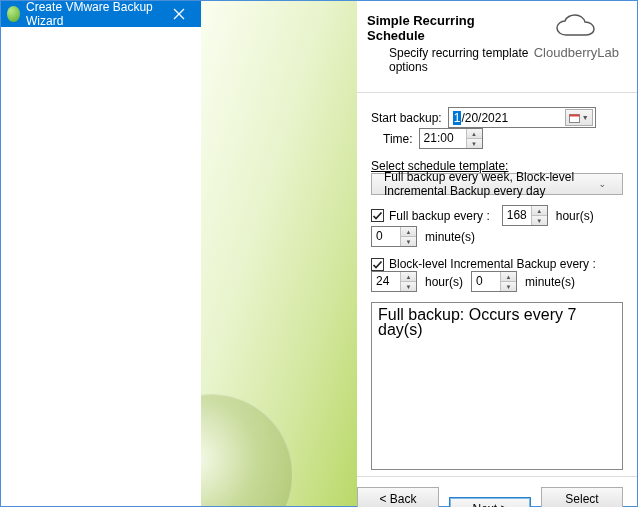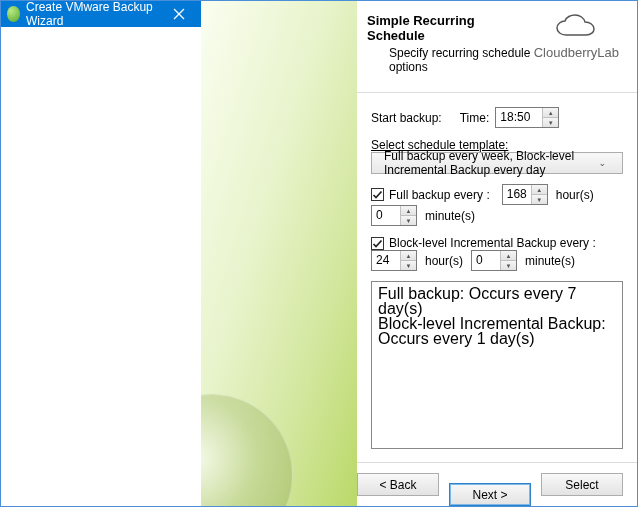--- a/index.html
+++ b/index.html
@@ -194,37 +194,47 @@
     </div>
   </div>
 
   <div class="body">
     <div class="sidebar"></div>
 
     <div class="main">
       <div class="header">
         <div class="header-text">
           <div class="header-title">Simple Recurring Schedule</div>
-          <div class="header-sub">Specify recurring schedule options</div>
+          <div class="header-sub">Specify recurring template options</div>
         </div>
         <div class="logo">
           <svg width="44" height="30" viewBox="0 0 44 30">
             <path d="M12 22c-5 0-9-3-9-7 0-4 4-7 8-7 1-4 6-6 10-6 5 0 9 3 10 7 5 0 9 3 9 7 0 3-3 6-8 6H12z" fill="none" stroke="#555" stroke-width="1.5"></path>
           </svg>
           <div class="logo-text">CloudberryLab</div>
         </div>
       </div>
 
       <div class="content">
 
         <div class="row">
           <label class="lbl">Start backup:</label>
+          <div class="date-input">
+            <span class="val"><span class="sel">1</span><span>/20/2021</span></span>
+            <div class="cal-btn">
+              <svg width="11" height="10" viewBox="0 0 11 10">
+                <rect x="0.5" y="1.5" width="10" height="8" fill="#fff" stroke="#888"></rect>
+                <rect x="0.5" y="1.5" width="10" height="2" fill="#d44"></rect>
+              </svg>
+              <span style="font-size:7px;color:#555">▼</span>
+            </div>
+          </div>
           <label class="lbl" style="margin-left:12px;">Time:</label>
           <div class="spin time-spin">
-            <div class="val">18:50</div>
+            <div class="val">21:00</div>
             <div class="arrows">
               <div>▲</div>
               <div>▼</div>
             </div>
           </div>
         </div>
 
         <div class="row margin-tight">
           <label>Select schedule template:</label>
         </div>
@@ -282,21 +292,20 @@
             <div class="arrows">
                 <div>▲</div>
                 <div>▼</div>
               </div>
           </div>
           <label class="lbl" style="margin-left:8px;">minute(s)</label>
         </div>
 
         <div class="summary-box">
           <div>Full backup: Occurs every 7 day(s)</div>
-          <div>Block-level Incremental Backup: Occurs every 1 day(s)</div>
         </div>
 
       </div>
 
       <div class="footer">
         <div class="btn">&lt; Back</div>
         <div class="btn primary">Next &gt;</div>
         <div class="btn">Select</div>
       </div>
 

